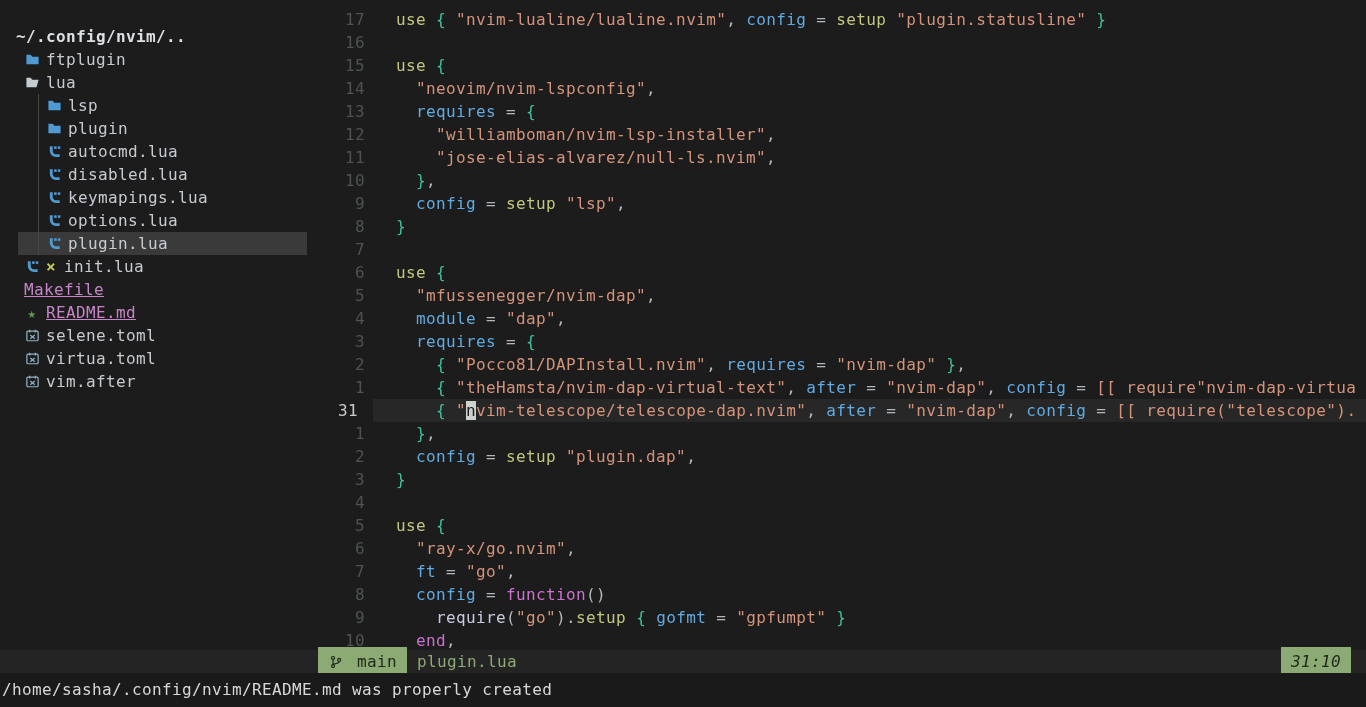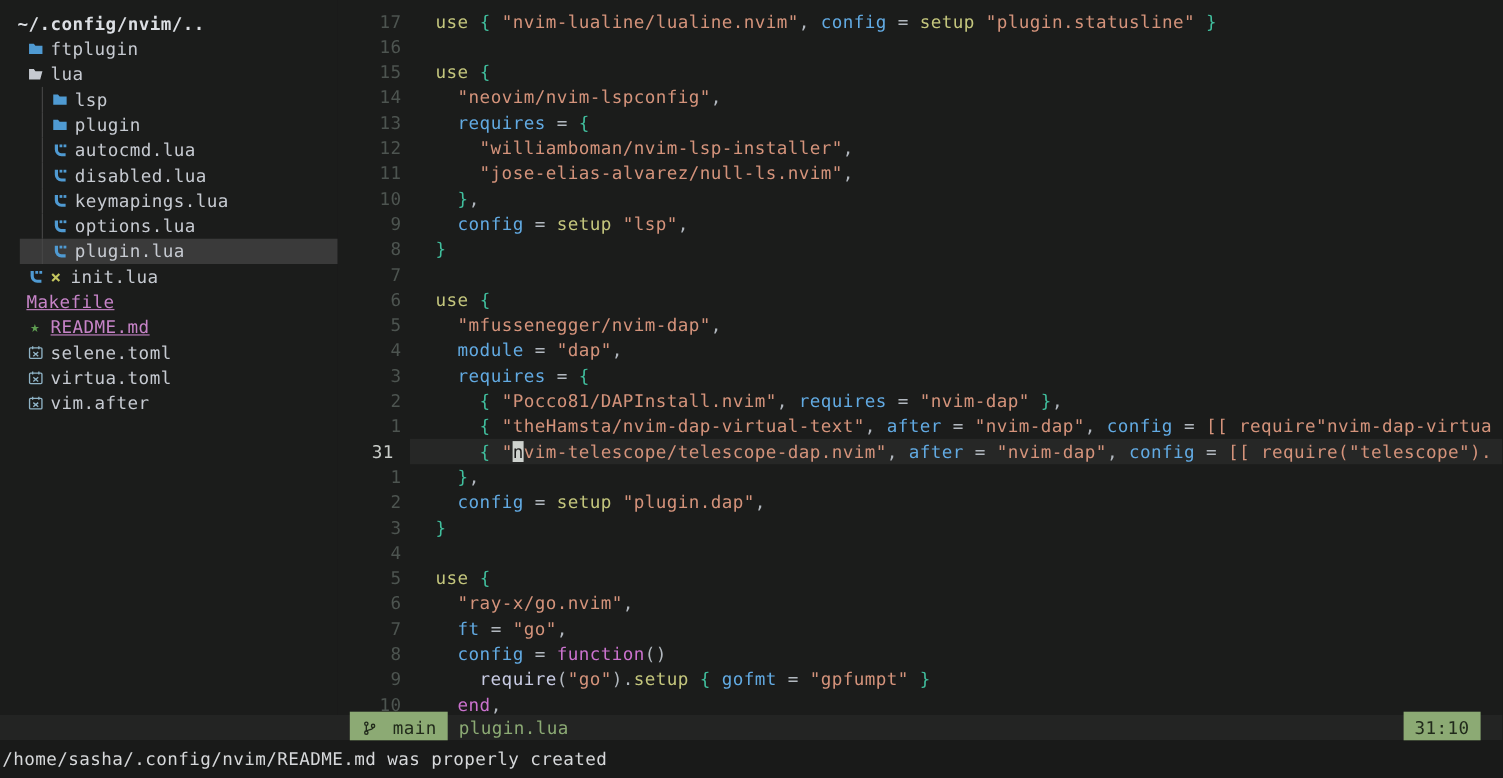--- a/index.html
+++ b/index.html
@@ -7,21 +7,21 @@
   body {
     background:var(--bg);
     font-family:"DejaVu Sans Mono","Liberation Mono",monospace;
     font-size:16px; letter-spacing:0.37px; line-height:23px;
     color:var(--fg);
   }
   .app { display:flex; flex-direction:column; width:1366px; height:707px; }
   .main { display:flex; flex:1; min-height:0; }
 
   
-  .sidebar { width:307px; flex:0 0 307px; padding-top:10px; background:var(--bg); overflow:hidden; }
+  .sidebar { width:307px; flex:0 0 307px; padding-top:16px; background:var(--bg); overflow:hidden;margin-top:9px; }
   .tree-title { height:23px; padding-left:16px; font-weight:bold; color:var(--fg-title); white-space:pre; }
   .trow { position:relative; height:23px; display:flex; align-items:center; white-space:pre; color:var(--fg); }
   .trow > * { position:relative; z-index:1; }
   .trow.sel::before { content:""; position:absolute; left:18px; right:0; top:0; bottom:0; background:var(--bg-selected); z-index:0; }
   .trow.lv1 { padding-left:24px; }
   .trow.lv2 { padding-left:46px; }
   .ticon { width:16px; height:16px; margin-right:6px; flex:0 0 16px; display:inline-flex; align-items:center; justify-content:center; }
   .ticon svg { width:15px; height:15px; display:block; }
   .ic-folder, .ic-lua { color:var(--icon-blue); }
   .ic-toml { color:var(--icon-toml); }
@@ -46,21 +46,21 @@
   .tk-fn { color:var(--token-function); }
   .tk-rq { color:var(--token-require); }
   .tk-cursor { background:var(--cursor-bg); color:#1b1c1b; }
 
   
   .statusline { height:23px; flex:0 0 23px; background:var(--bg-statusline); display:flex; align-items:center; padding-left:318px; }
   .badge { height:30px; display:inline-flex; align-items:center; gap:7px; padding:0 10px; background:var(--badge-green); color:var(--badge-fg); }
   .badge svg { width:14px; height:14px; display:block; }
   .sl-filename { margin-left:10px; color:var(--statusline-filename); }
   .sl-spacer { flex:1; }
-  .badge.pos { margin-right:20px; }
+  .badge.pos { margin-right:15px;font-style:italic; }
 
   
   .msgline { height:34px; flex:0 0 34px; background:var(--bg-message); color:var(--message-fg); padding:5px 10px 0 2px; white-space:pre; }
 </style>
 </head>
 <body>
 
 <div class="app">
   <div class="main">
 

